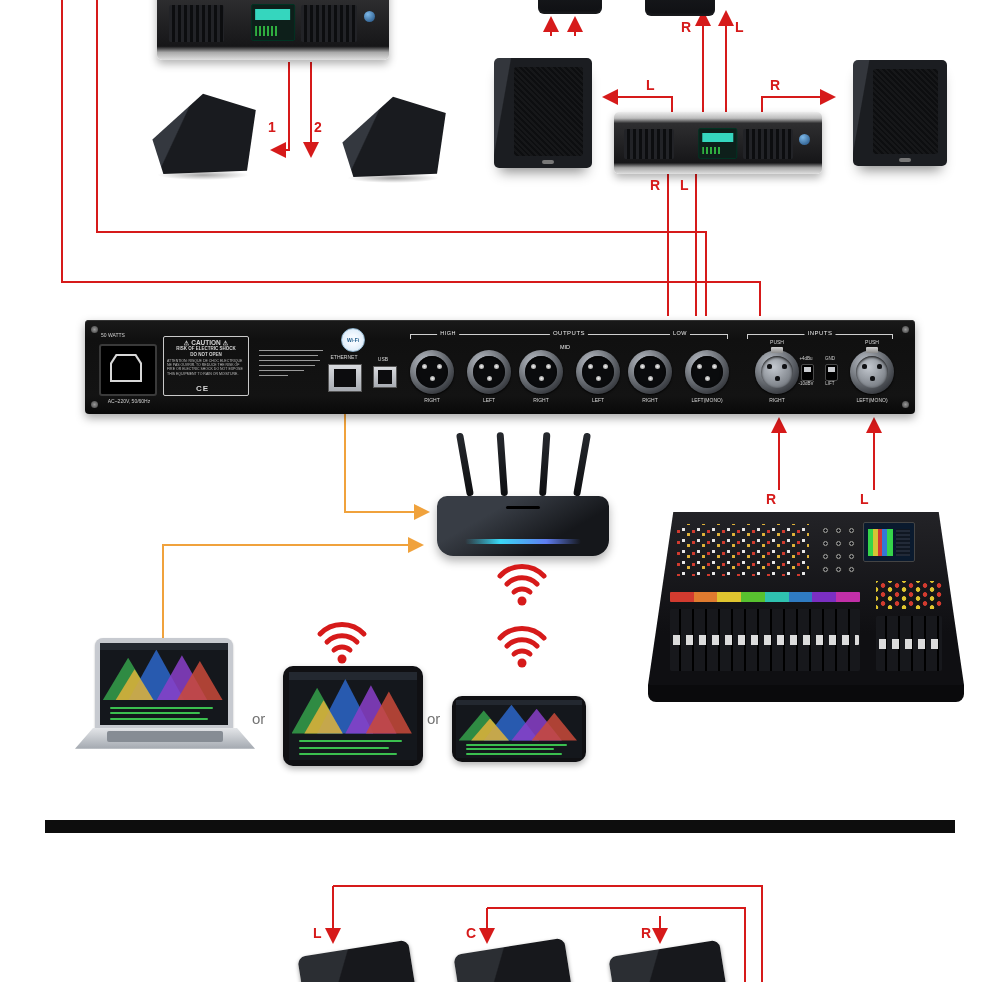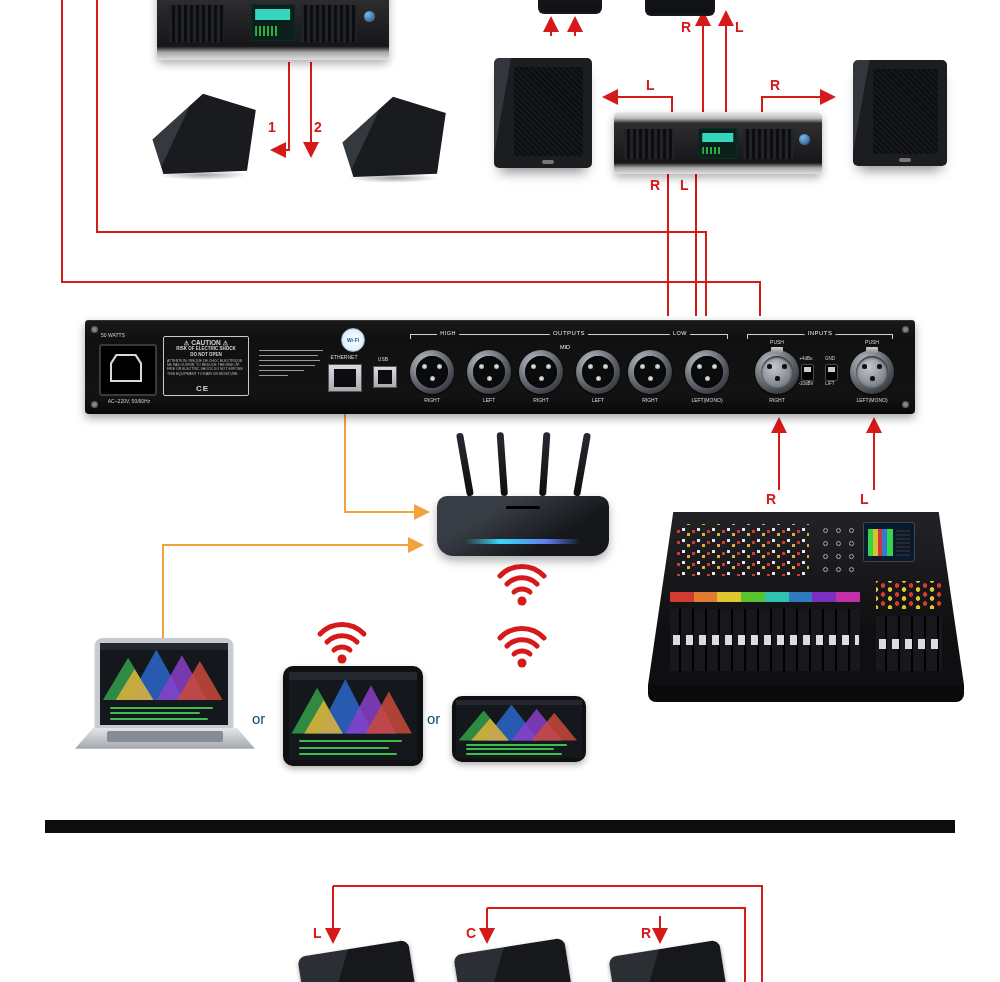--- a/index.html
+++ b/index.html
@@ -1,21 +1,21 @@
 <!DOCTYPE html>
 <html><head>
 <meta charset="utf-8">
 <style>
   html,body{margin:0;padding:0;background:#fff;}
   #stage{position:relative;width:1000px;height:982px;background:#fff;overflow:hidden;
          font-family:"Liberation Sans",sans-serif;}
   #wires{position:absolute;left:0;top:0;pointer-events:none;}
 
   .wire-label{position:absolute;color:#d61a1a;font-weight:bold;font-size:14px;line-height:1;}
-  .or{position:absolute;color:#0c4a6e;font-size:15px;}
+  .or{position:absolute;color:#737373;font-size:15px;}
 
   
   .amp{position:absolute;border-radius:5px;box-shadow:0 4px 8px rgba(0,0,0,.3);
        background:linear-gradient(#ececec,#bdbdbd 10%,#2e2e30 18%,#161618 82%,#a9a9a9 90%,#e0e0e0);}
   .amp-top{left:157px;top:-16px;width:232px;height:76px;}
   .amp-main{left:614px;top:112px;width:208px;height:62px;}
   .amp .vents{position:absolute;top:28%;bottom:24%;width:24%;border-radius:2px;
        background:repeating-linear-gradient(90deg,#222327 0 3px,#0c0d0f 3px 6px);}
   .amp .vl{left:5%}.amp .vr{right:14%}
   .amp .screen{position:absolute;left:50%;top:26%;transform:translateX(-50%);width:18%;height:46%;

